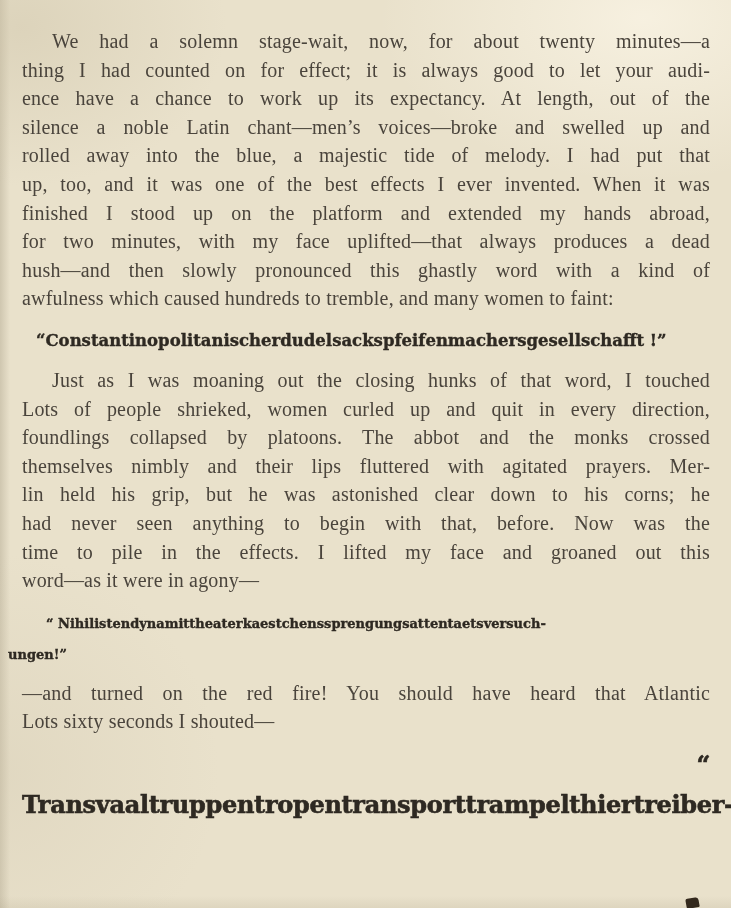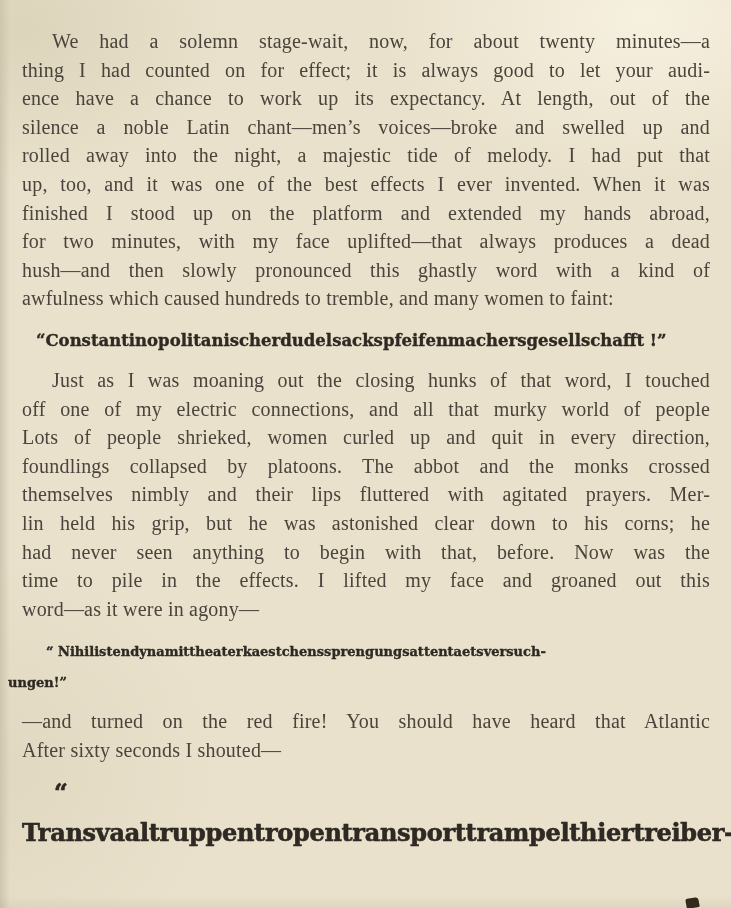--- a/index.html
+++ b/index.html
@@ -40,21 +40,21 @@
   .tline-last { text-align-last:left; }
 
   .indent-first .tline:first-child { text-indent:30px; }
 
   .blackletter {
     font-family:"DejaVu Serif", serif;
     font-weight:bold;
     color:#2e2922;
     -webkit-text-stroke:.35px #2e2922;
   }
-  .blackletter .tline { text-align:left; text-align-last:left; }
+  .blackletter .tline { text-align:right; text-align-last:left; }
 
   .bl1 {
     margin-top:15px;
     font-size:16.5px;
     line-height:26px;
   }
   .bl1 .tline:first-child { text-indent:14px; }
 
   .bl2 {
     margin-top:13px;
@@ -90,52 +90,51 @@
 <body>
 
 <div class="page">
   <div class="text-block">
 
     <div class="body-para indent-first">
         <div class="tline">We had a solemn stage-wait, now, for about twenty minutes—a</div>
         <div class="tline">thing I had counted on for effect; it is always good to let your audi-</div>
         <div class="tline">ence have a chance to work up its expectancy.  At length, out of the</div>
         <div class="tline">silence a noble Latin chant—men’s voices—broke and swelled up and</div>
-        <div class="tline">rolled away into the night, a majestic tide of melody.  I had put that</div>
+        <div class="tline">rolled away into the blue, a majestic tide of melody.  I had put that</div>
         <div class="tline">up, too, and it was one of the best effects I ever invented.  When it was</div>
         <div class="tline">finished I stood up on the platform and extended my hands abroad,</div>
         <div class="tline">for two minutes, with my face uplifted—that always produces a dead</div>
         <div class="tline">hush—and then slowly pronounced this ghastly word with a kind of</div>
         <div class="tline tline-last">awfulness which caused hundreds to tremble, and many women to faint:</div>
       </div>
 
     <div class="blackletter bl1">
         <div class="tline tline-last">“Constantinopolitanischerdudelsackspfeifenmachersgesellschafft !”</div>
       </div>
 
     <div class="body-para indent-first para2">
         <div class="tline">Just as I was moaning out the closing hunks of that word, I touched</div>
-        <div class="tline">off one of my electric connections, and all that murky world of people</div>
         <div class="tline">Lots of people shrieked, women curled up and quit in every direction,</div>
         <div class="tline">foundlings collapsed by platoons.  The abbot and the monks crossed</div>
         <div class="tline">themselves nimbly and their lips fluttered with agitated prayers.  Mer-</div>
         <div class="tline">lin held his grip, but he was astonished clear down to his corns; he</div>
         <div class="tline">had never seen anything to begin with that, before.  Now was the</div>
         <div class="tline">time to pile in the effects.  I lifted my face and groaned out this</div>
         <div class="tline tline-last">word—as it were in agony—</div>
       </div>
 
     <div class="blackletter bl2">
         <div class="tline">“ Nihilistendynamittheaterkaestchenssprengungsattentaetsversuch-</div>
         <div class="tline tline-last">ungen!”</div>
       </div>
 
     <div class="body-para para3">
         <div class="tline">—and turned on the red fire!  You should have heard that Atlantic</div>
-        <div class="tline tline-last">After sixty seconds I shouted—</div>
+        <div class="tline tline-last">Lots sixty seconds I shouted—</div>
       </div>
 
     <div class="blackletter bl3">
         <div class="tline">“ Transvaaltruppentropentransporttrampelthiertreiber-</div>
       </div>
 
   </div>
 
   <div class="ink-mark"></div>
 </div>

